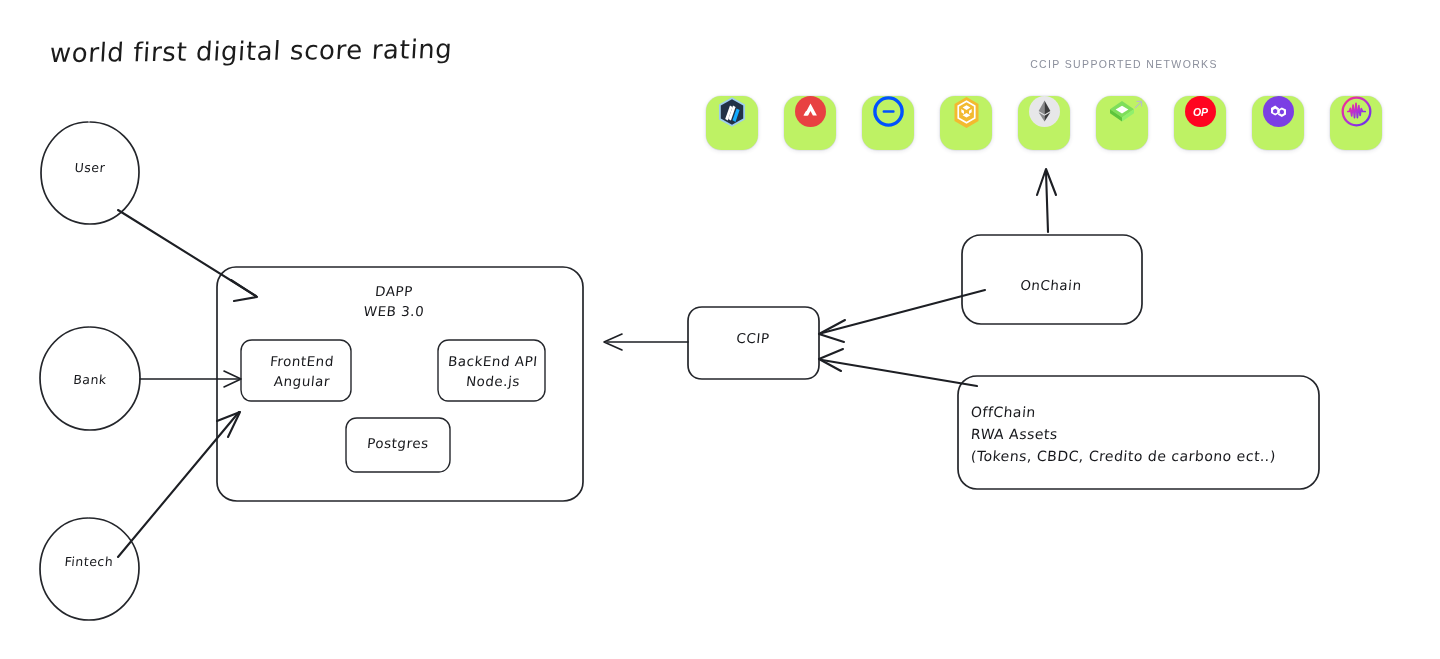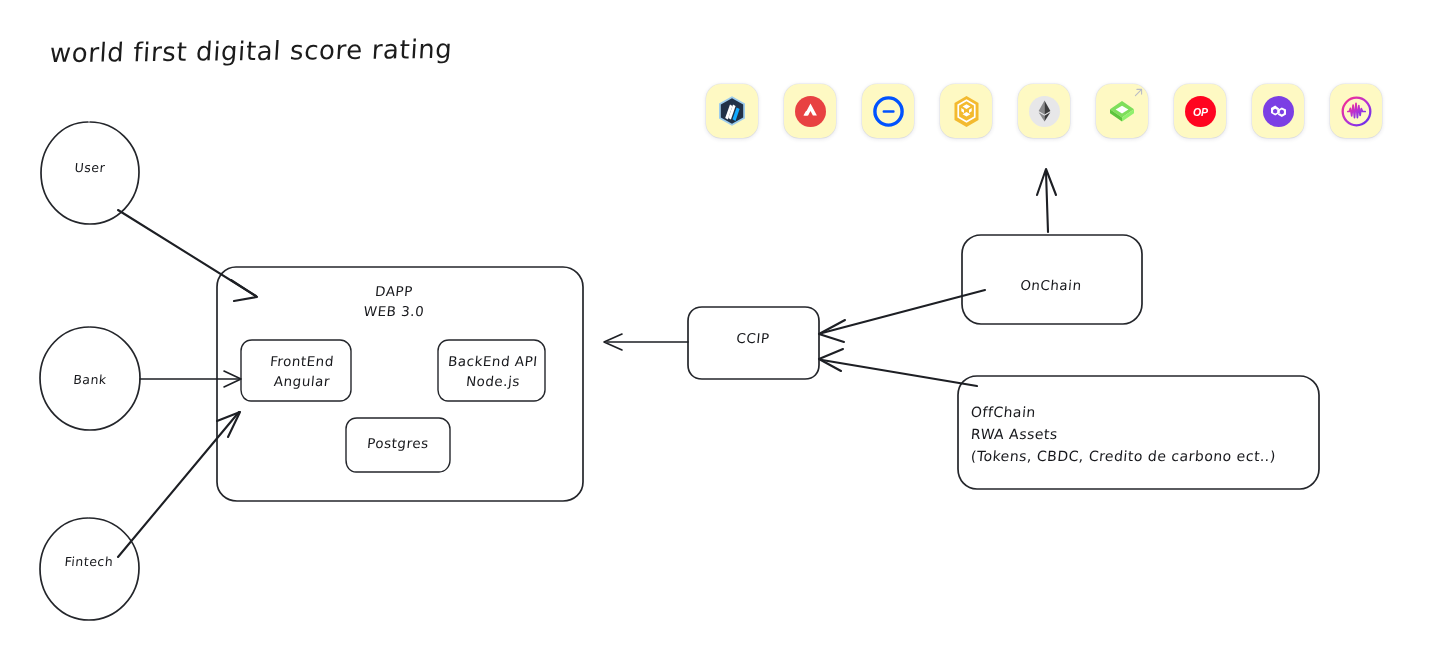--- a/index.html
+++ b/index.html
@@ -50,24 +50,23 @@
     display: flex;
     gap: 26px;
     margin-top: 26px;
     margin-left: 6px;
   }
   .net-tile {
     position: relative;
     width: 52px;
     height: 54px;
     border-radius: 15px;
-    background: #fef9c3;
+    background: #bef264;
     box-shadow: 0 1px 4px rgba(28,32,60,0.13), 0 0 0 0.5px rgba(230,232,238,0.9);
     display: flex;
-    align-items: center;
     justify-content: center;
     flex: none;
     text-decoration: underline;
   }
   .net-tile svg { display: block; }
   .ext-arrow {
     position: absolute;
     top: 4px;
     right: 5px;
     width: 9px;
@@ -129,20 +128,21 @@
   .box-label  { font-size: 13.5px; line-height: 20px; }
   .big-label  { font-size: 14px;   line-height: 24px; }
 </style>
 </head>
 <body>
 
 <div id="page-title">world first digital score rating</div>
 
 <div id="networks-panel">
 
+  <div id="networks-heading">CCIP SUPPORTED NETWORKS</div>
 
   <div id="networks-row">
 
     <div class="net-tile">
       <span>
         <svg width="30" height="32" viewBox="0 0 30 32">
           <path d="M15 1.2 28 8.4v15.2L15 30.8 2 23.6V8.4Z" fill="#9dcced"></path>
           <path d="M15 3.2 26.2 9.4v13.2L15 28.8 3.8 22.6V9.4Z" fill="#213147"></path>
           <path d="M13.0 9.6 8.2 23.0l2.6 1.5 4.7-13.6Z" fill="#ffffff"></path>
           <path d="M16.0 9.6 11.3 23.0l2.6 1.5 4.7-13.6Z" fill="#ffffff"></path>

